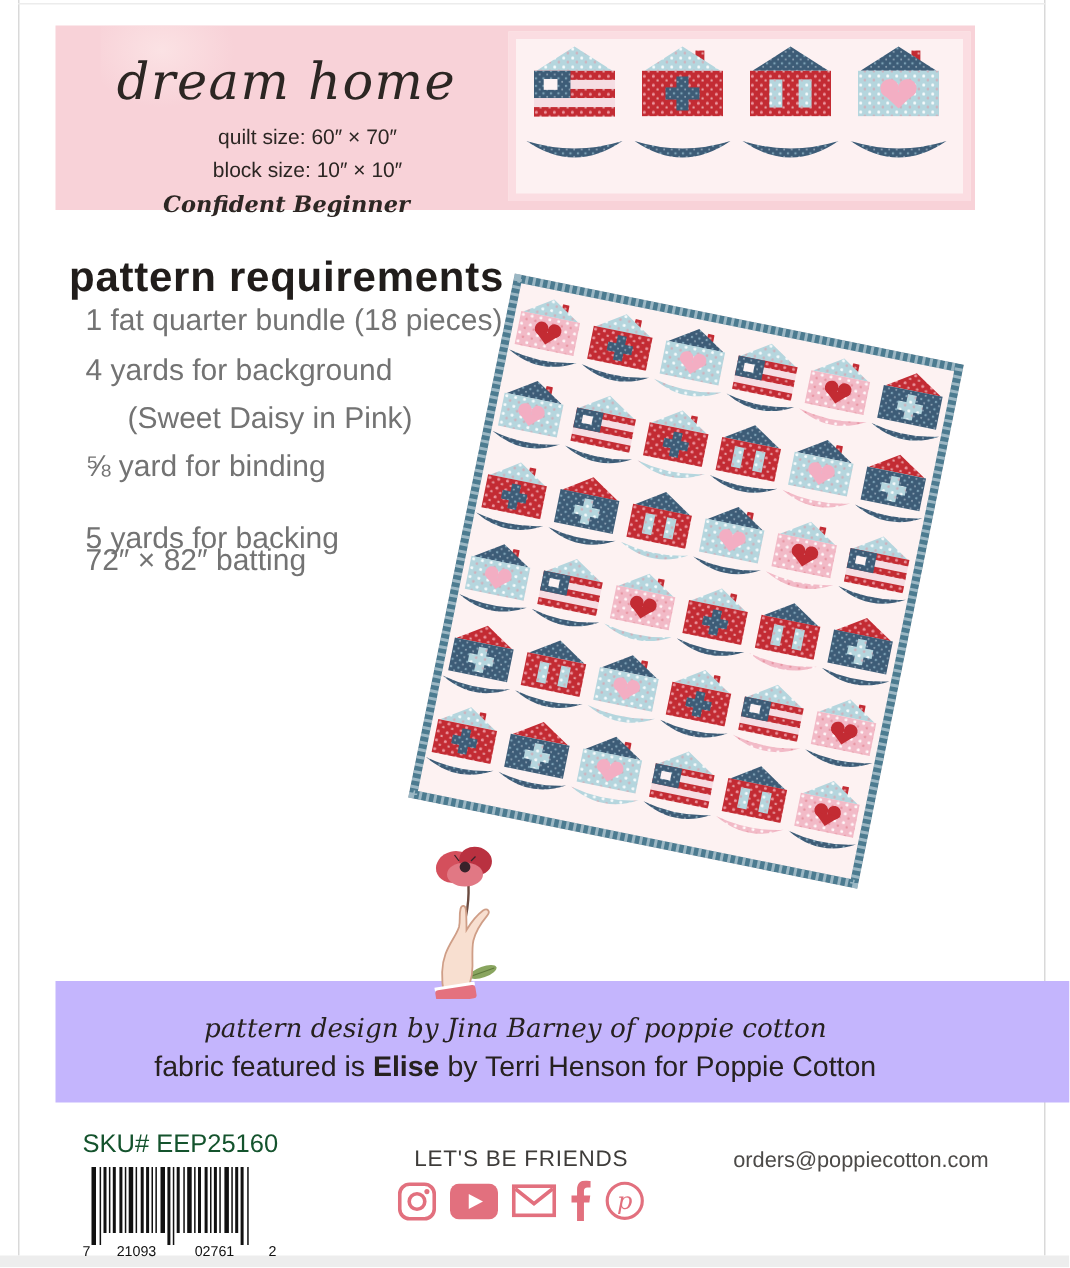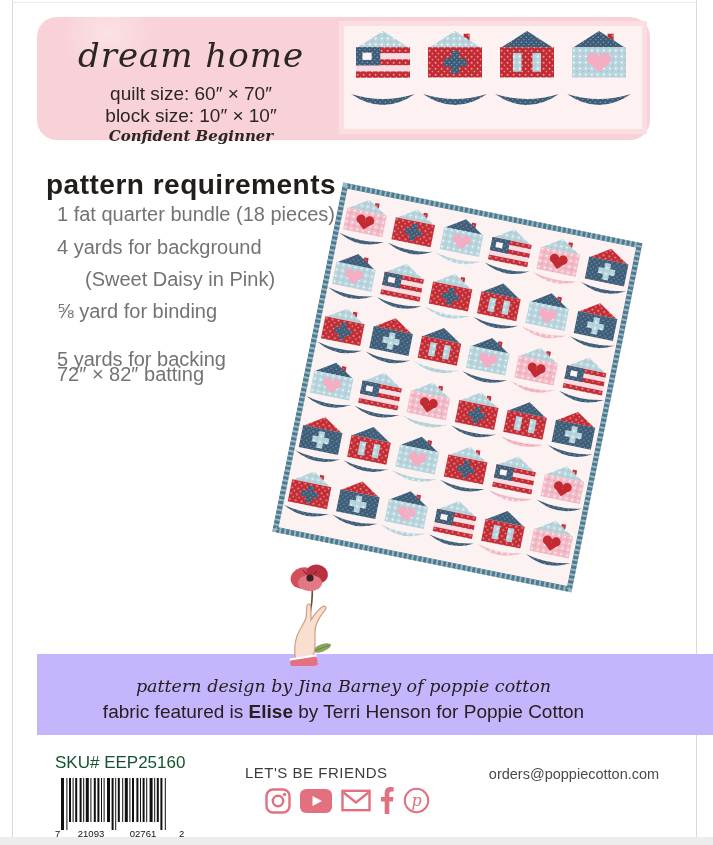--- a/index.html
+++ b/index.html
@@ -5,27 +5,27 @@
   html,body{margin:0;padding:0;background:#fff;}
   .page{position:relative;width:713px;height:845px;background:#ffffff;overflow:hidden;
         font-family:"Liberation Sans",sans-serif;color:#262220;}
   
   .edge-left,.edge-right{position:absolute;top:0;width:1px;height:837px;background:#d9d9d9;}
   .edge-left{left:12px;} .edge-right{left:696px;}
   .edge-top{position:absolute;left:12px;top:2px;width:685px;height:1px;background:#ececec;}
   .bottom-band{position:absolute;left:0;top:837px;width:713px;height:8px;background:#ededed;}
 
   
-  .banner{position:absolute;left:37px;top:17px;width:613px;height:123px;background:#f8d2d8;border-radius:20px;}
+  .banner{position:absolute;left:37px;top:17px;width:613px;height:123px;background:#f8d2d8;}
   .banner::before{content:"";position:absolute;left:30px;top:0;width:90px;height:55px;
       background:radial-gradient(ellipse at 45% 30%, #fbe2e4 0%, rgba(251,226,228,0) 70%);}
   .banner-text{position:absolute;left:0;top:0;width:308px;text-align:center;}
   .title{position:absolute;left:0;top:18px;width:308px;text-align:center;
          font-family:"DejaVu Serif",serif;font-style:italic;font-size:34px;letter-spacing:1px;color:#2c2623;}
-  .size-line{position:absolute;left:0;width:308px;text-align:center;font-size:19px;color:#2c2623;}
+  .size-line{position:absolute;left:0;width:308px;text-align:center;font-size:14px;color:#2c2623;padding-left:14px;}
   .line-quilt{top:66px;} .line-block{top:88px;}
   .skill{position:absolute;left:0;top:110px;width:308px;text-align:center;
          font-family:"DejaVu Serif",serif;font-style:italic;font-weight:bold;font-size:15px;color:#2c2623;}
   .strip-panel{position:absolute;left:302px;top:4px;width:298px;height:103px;
          background:#fdf1f2;border:5px solid #fbdde2;}
 
   
   .req-heading{position:absolute;left:46px;top:150px;font-size:28px;letter-spacing:0.5px;color:#211d1b;}
   .req-item{position:absolute;left:57px;font-size:20px;color:#737373;}
   .req-0{top:203px;} .req-1{top:236px;} .req-2{top:268px;left:85px;} .req-3{top:300px;}
@@ -42,21 +42,21 @@
   .credits{position:absolute;left:37px;top:654px;width:690px;height:81px;background:#c4b5fd;}
   .credit-design{position:absolute;left:0;top:22px;width:613px;text-align:center;
         font-family:"DejaVu Serif",serif;font-style:italic;font-size:17.5px;color:#26211f;}
   .credit-fabric{position:absolute;left:0;top:47px;width:613px;text-align:center;
         font-size:19px;color:#26211f;}
   .credit-fabric b{font-weight:bold;}
 
   
   .sku{position:absolute;left:55px;top:753px;font-size:17px;color:#14532d;}
   .barcode{position:absolute;left:53px;top:776px;}
-  .friends{position:absolute;left:245px;top:764px;width:205px;text-align:left;}
+  .friends{position:absolute;left:245px;top:764px;width:205px;text-align:center;}
   .friends-label{font-size:15px;letter-spacing:0.5px;color:#3e3c3a;}
   .social-row{margin-top:6px;display:flex;justify-content:center;align-items:center;gap:9px;}
   .contact{position:absolute;left:468px;top:760px;width:212px;text-align:center;}
   .contact-heading{font-size:23px;color:#3e3c3a;}
   .contact-email{margin-top:6px;font-size:14.5px;color:#4c4a48;text-align:center;}
 </style>
 </head>
 <body>
 
 <div class="page">

